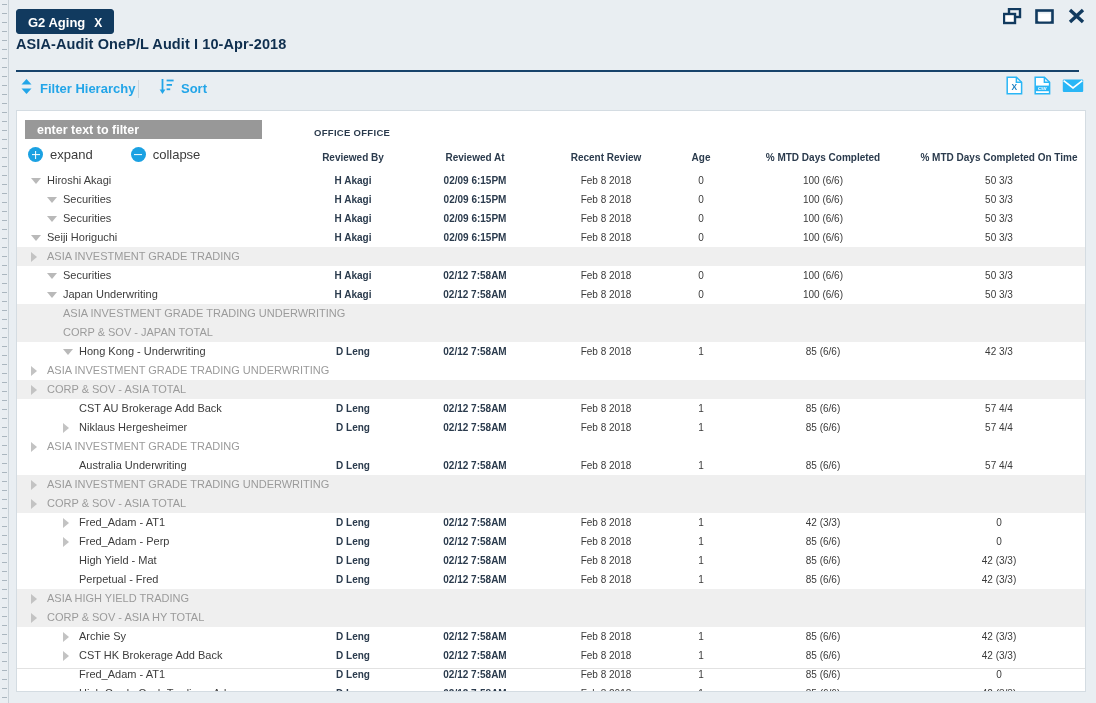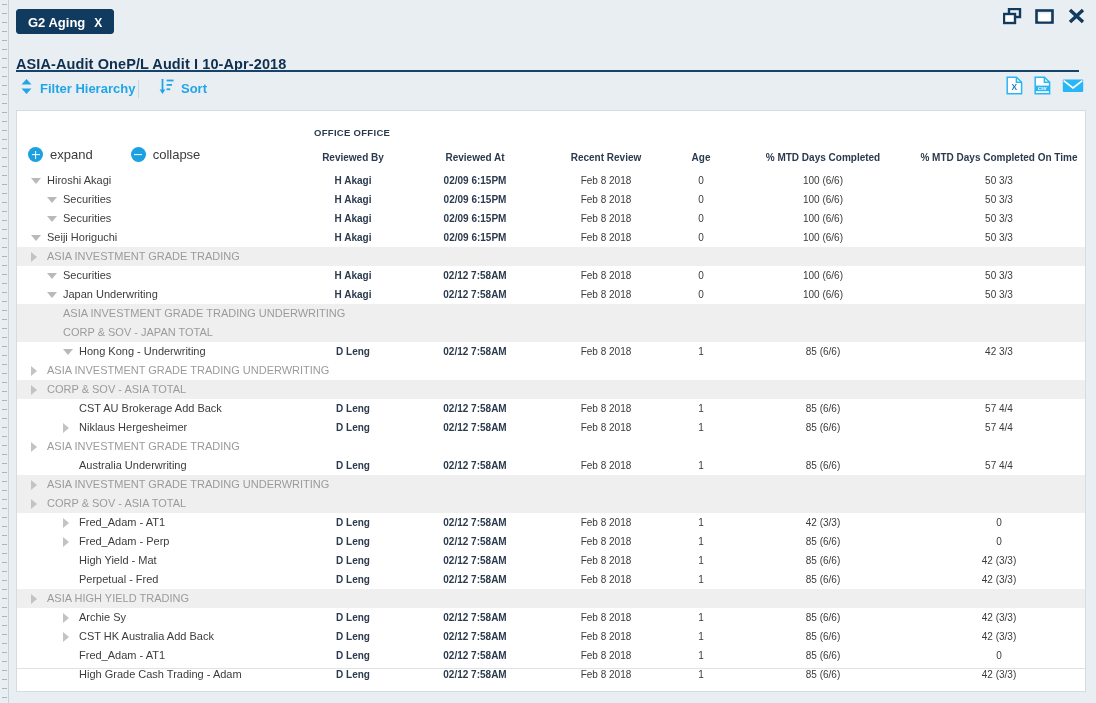--- a/index.html
+++ b/index.html
@@ -94,21 +94,21 @@
     top: 8px;
     display: flex;
     align-items: center;
     gap: 13px;
   }
   .wicon { cursor: pointer; display: block; }
 
   
   .titlebar {
     position: absolute;
-    left: 0; top: 56px;
+    left: 0; top: 36px;
     width: 100%;
     height: 24px;
   }
   .page-title {
     position: absolute;
     left: 7px; top: 0;
     font-size: 14.5px;
     font-weight: bold;
     color: #0f2f4f;
     letter-spacing: 0.1px;
@@ -474,20 +474,21 @@
           <svg width="22" height="17" viewBox="0 0 22 17">
             <rect x="0.8" y="2.5" width="20.4" height="12.6" rx="1" fill="#29b6f6"></rect>
             <path d="M1.6 3.6 L11 11 L20.4 3.6" fill="none" stroke="#ffffff" stroke-width="1.7"></path>
           </svg>
         </span>
       </div>
     </div>
 
     <div class="panel">
 
+      <input class="filter-input" type="text" placeholder="enter text to filter" style="">
 
       <div class="ec-row">
         <div class="ec">
           <span class="ec-dot plus"></span>
           <span>expand</span>
         </div>
         <div class="ec">
           <span class="ec-dot"></span>
           <span>collapse</span>
         </div>
@@ -668,33 +669,37 @@
             <span class="cell b" style="left: 348px; width: 220px;">02/12 7:58AM</span>
             <span class="cell n" style="left: 479px; width: 220px;">Feb  8 2018</span>
             <span class="cell n" style="left: 574px; width: 220px;">1</span>
             <span class="cell n" style="left: 696px; width: 220px;">85 (6/6)</span>
             <span class="cell n" style="left: 872px; width: 220px;">42 (3/3)</span>
           </div>
           <div class="row gray">
             <span class="tri right" style="left: 14px;"></span>
             <span class="r-label group" style="left: 30px;">ASIA HIGH YIELD TRADING</span>
           </div>
+          <div class="row gray">
+            <span class="tri right" style="left: 14px;"></span>
+            <span class="r-label group" style="left: 30px;">CORP &amp; SOV - ASIA HY TOTAL</span>
+          </div>
           <div class="row white">
             <span class="tri right" style="left: 46px;"></span>
             <span class="r-label leaf" style="left: 62px;">Archie Sy</span>
             <span class="cell b" style="left: 226px; width: 220px;">D Leng</span>
             <span class="cell b" style="left: 348px; width: 220px;">02/12 7:58AM</span>
             <span class="cell n" style="left: 479px; width: 220px;">Feb  8 2018</span>
             <span class="cell n" style="left: 574px; width: 220px;">1</span>
             <span class="cell n" style="left: 696px; width: 220px;">85 (6/6)</span>
             <span class="cell n" style="left: 872px; width: 220px;">42 (3/3)</span>
           </div>
           <div class="row white">
             <span class="tri right" style="left: 46px;"></span>
-            <span class="r-label leaf" style="left: 62px;">CST HK Australia Add Back</span>
+            <span class="r-label leaf" style="left: 62px;">CST HK Brokerage Add Back</span>
             <span class="cell b" style="left: 226px; width: 220px;">D Leng</span>
             <span class="cell b" style="left: 348px; width: 220px;">02/12 7:58AM</span>
             <span class="cell n" style="left: 479px; width: 220px;">Feb  8 2018</span>
             <span class="cell n" style="left: 574px; width: 220px;">1</span>
             <span class="cell n" style="left: 696px; width: 220px;">85 (6/6)</span>
             <span class="cell n" style="left: 872px; width: 220px;">42 (3/3)</span>
           </div>
           <div class="row white">
             <span class="r-label leaf" style="left: 62px;">Fred_Adam - AT1</span>
             <span class="cell b" style="left: 226px; width: 220px;">D Leng</span>

